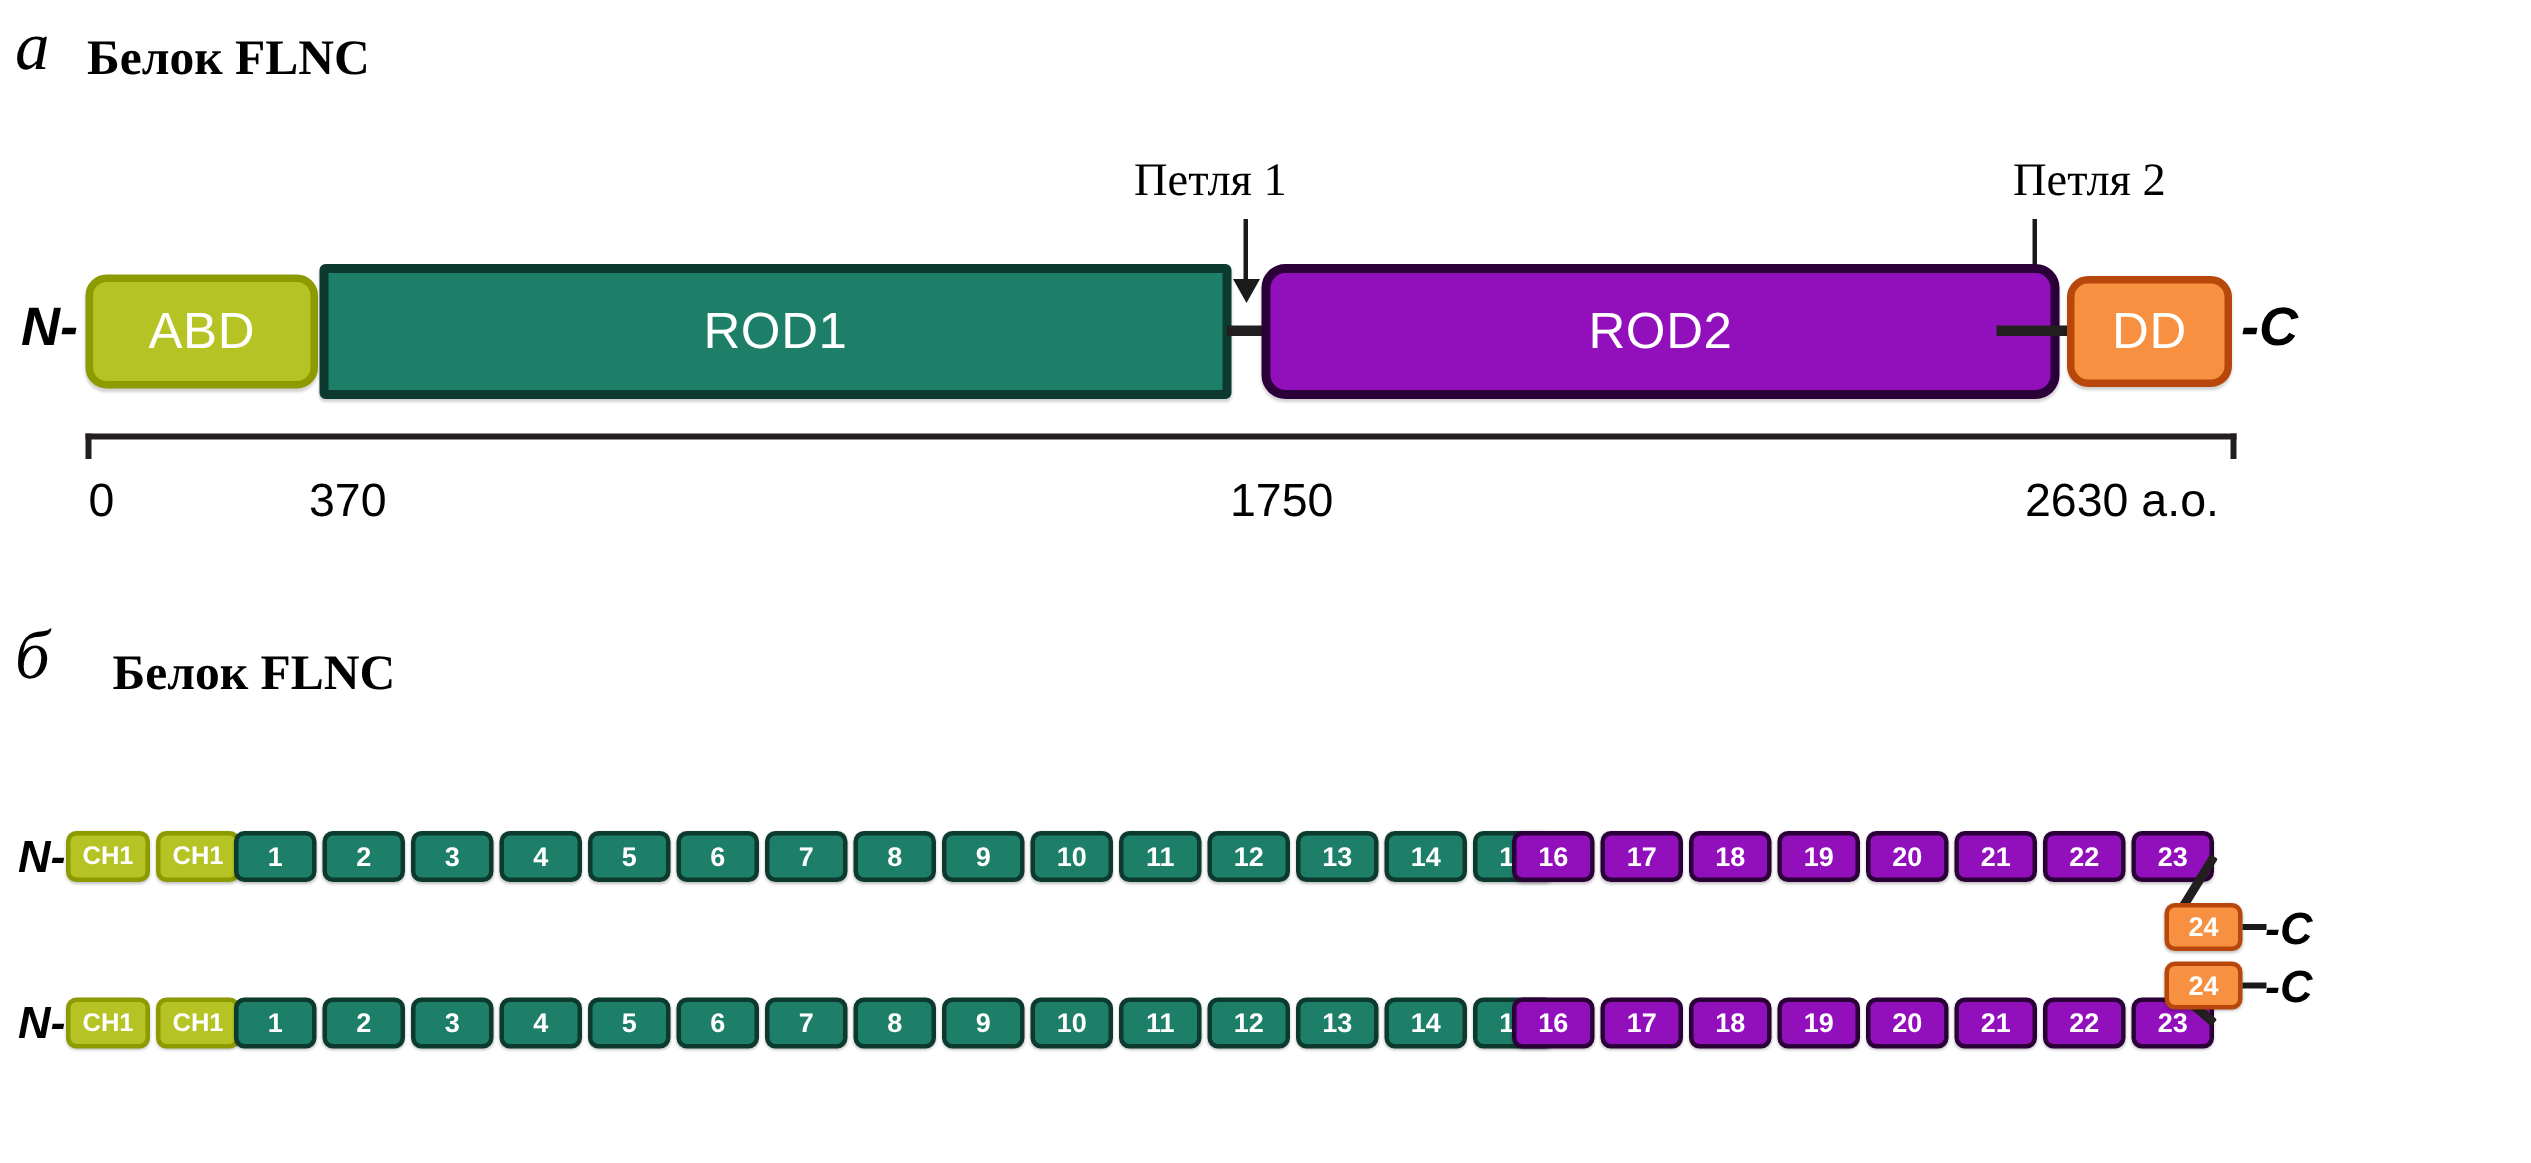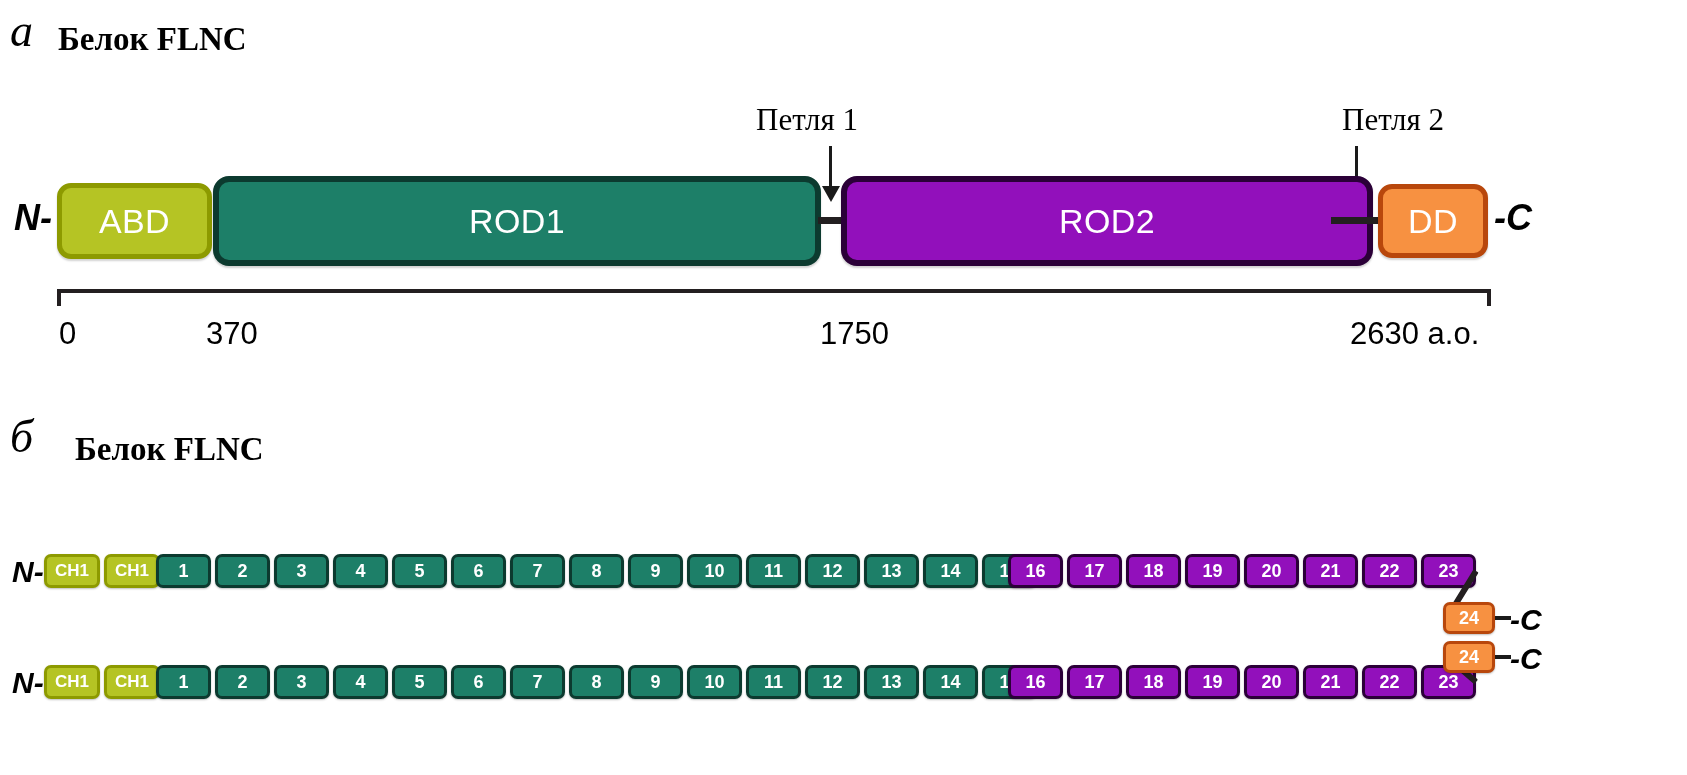--- a/index.html
+++ b/index.html
@@ -95,21 +95,21 @@
 <div class="abs loop-label" style="left:1342px;top:104px;">Петля 2</div>
 <div class="abs arrow-shaft" style="left:1355px;top:146px;height:42px;"></div>
 <div class="abs arrow-head" style="left:1348px;top:186px;"></div>
 
 <div class="abs term" style="left:14px;top:200px;font-size:36px;">N-</div>
 
 <div class="abs dbox abd" style="left:57px;top:183px;width:155px;height:76px;border-width:5px;border-radius:14px;">
   <span>ABD</span>
 </div>
 
-<div class="abs dbox rod1" style="left:213px;top:176px;width:608px;height:90px;border-width:6px;border-radius:16px;">
+<div class="abs dbox rod1" style="left:213px;top:176px;width:608px;height:90px;border-width:6px;border-radius:4px;">
   <span>ROD1</span>
 </div>
 
 <div class="abs linker" style="left:818px;top:217px;width:30px;height:7px;"></div>
 
 <div class="abs dbox rod2" style="left:841px;top:176px;width:532px;height:90px;border-width:6px;border-radius:16px;">
   <span>ROD2</span>
 </div>
 
 <div class="abs linker" style="left:1331px;top:217px;width:52px;height:7px;"></div>

